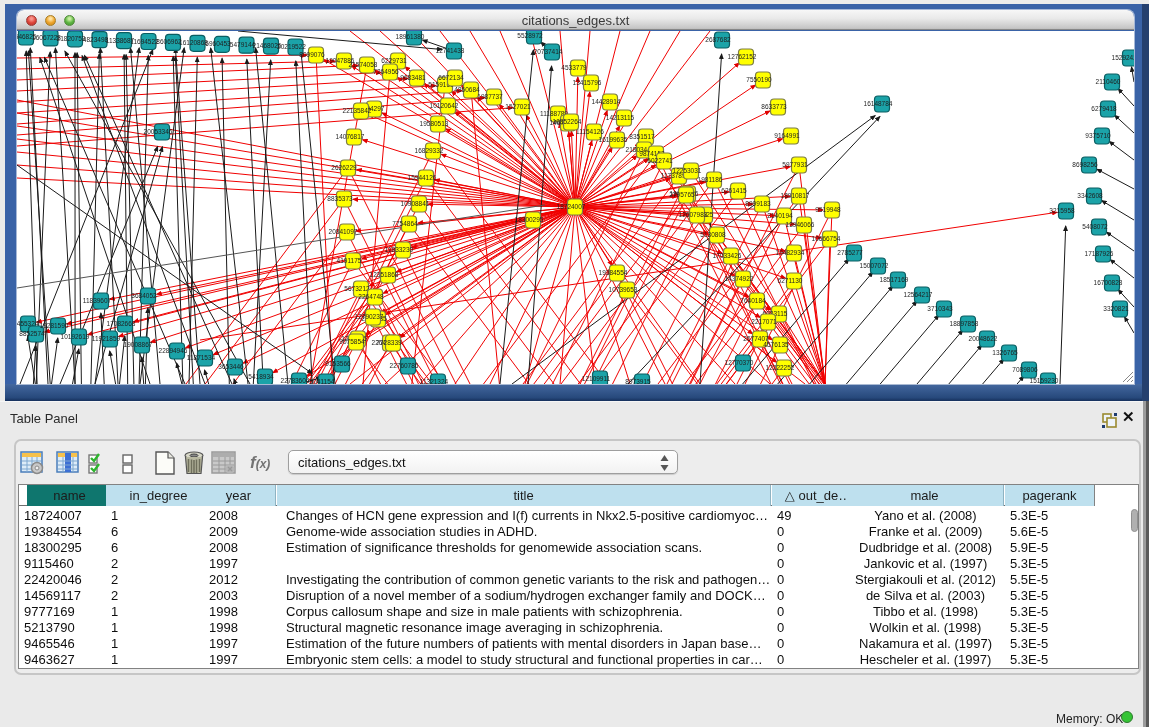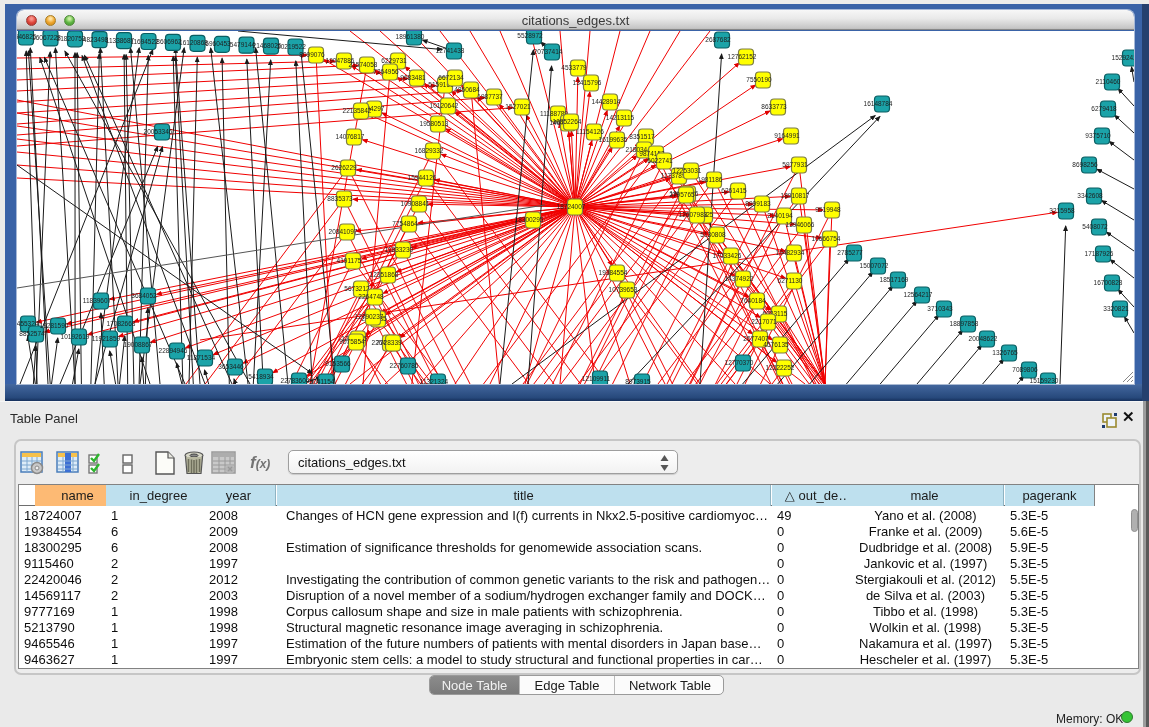--- a/index.html
+++ b/index.html
@@ -728,21 +728,21 @@
 <div class="ticon" style="left:234px;top:12px;position:absolute;font-family:Liberation Sans, sans-serif;font-style:italic;font-weight:bold;font-size:17px;color:#737373">f<span style="font-size:12px">(x)</span></div>
 <div id="combo">
           <span>citations_edges.txt</span>
           <svg style="position:absolute;right:8px;top:4px" width="9" height="16">
             <path d="M4.5 0L8.5 6H0.5z" fill="#555"></path>
             <path d="M4.5 16L8.5 10H0.5z" fill="#555"></path>
           </svg>
         </div>
 <div id="table">
 <div id="hdr">
-<span class="hcell" style="left:16px;width:86px;background:#fdba74;border-right:1px solid #a0a0a0">name</span>
+<span class="hcell" style="left:8px;width:86px;background:#0f766e;border-right:1px solid #a0a0a0">name</span>
 <span class="hcell" style="left:87px;width:106px">in_degree</span>
 <span class="hcell" style="left:183px;width:74px">year</span>
 <span class="hcell" style="left:258px;width:494px">title</span>
 <span class="hcell" style="left:753px;width:93px">△ out_de…</span>
 <span class="hcell" style="left:827px;width:158px">male</span>
 <span class="hcell" style="left:986px;width:90px;border-right:1px solid #828282">pagerank</span>
 </div>
 <div id="rowswrap">
             <div class="trow">
               <span class="c0">18724007</span>
@@ -750,20 +750,21 @@
               <span class="c2">2008</span>
               <span class="c3">Changes of HCN gene expression and I(f) currents in Nkx2.5-positive cardiomyoc…</span>
               <span class="c4">49</span>
               <span class="c5">Yano et al. (2008)</span>
               <span class="c6">5.3E-5</span>
             </div>
             <div class="trow">
               <span class="c0">19384554</span>
               <span class="c1">6</span>
               <span class="c2">2009</span>
+              <span class="c3">Genome-wide association studies in ADHD.</span>
               <span class="c4">0</span>
               <span class="c5">Franke et al. (2009)</span>
               <span class="c6">5.6E-5</span>
             </div>
             <div class="trow">
               <span class="c0">18300295</span>
               <span class="c1">6</span>
               <span class="c2">2008</span>
               <span class="c3">Estimation of significance thresholds for genomewide association scans.</span>
               <span class="c4">0</span>
@@ -829,20 +830,15 @@
               <span class="c2">1997</span>
               <span class="c3">Embryonic stem cells: a model to study structural and functional properties in car…</span>
               <span class="c4">0</span>
               <span class="c5">Hescheler et al. (1997)</span>
               <span class="c6">5.3E-5</span>
             </div>
           </div>
 <div id="sthumb"></div>
 </div>
 </div>
-<div id="tabs">
-        <div class="tab" id="tab1">Node Table</div>
-        <div class="tab" id="tab2">Edge Table</div>
-        <div class="tab" id="tab3">Network Table</div>
-      </div>
 <div id="mem">Memory: OK</div>
       <div id="memdot"></div>
 </div>
 </div>
 </body></html>

